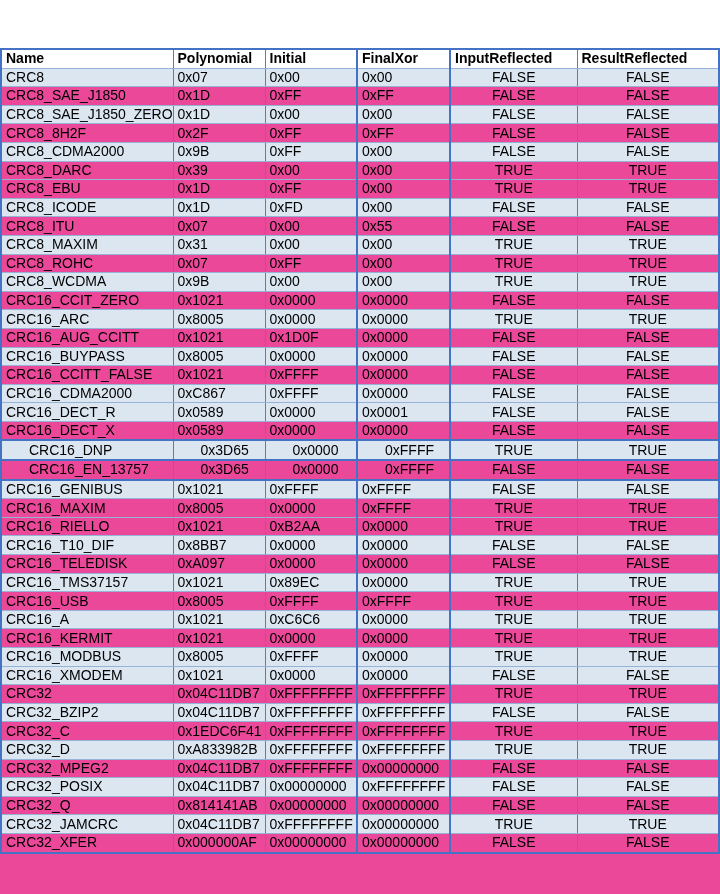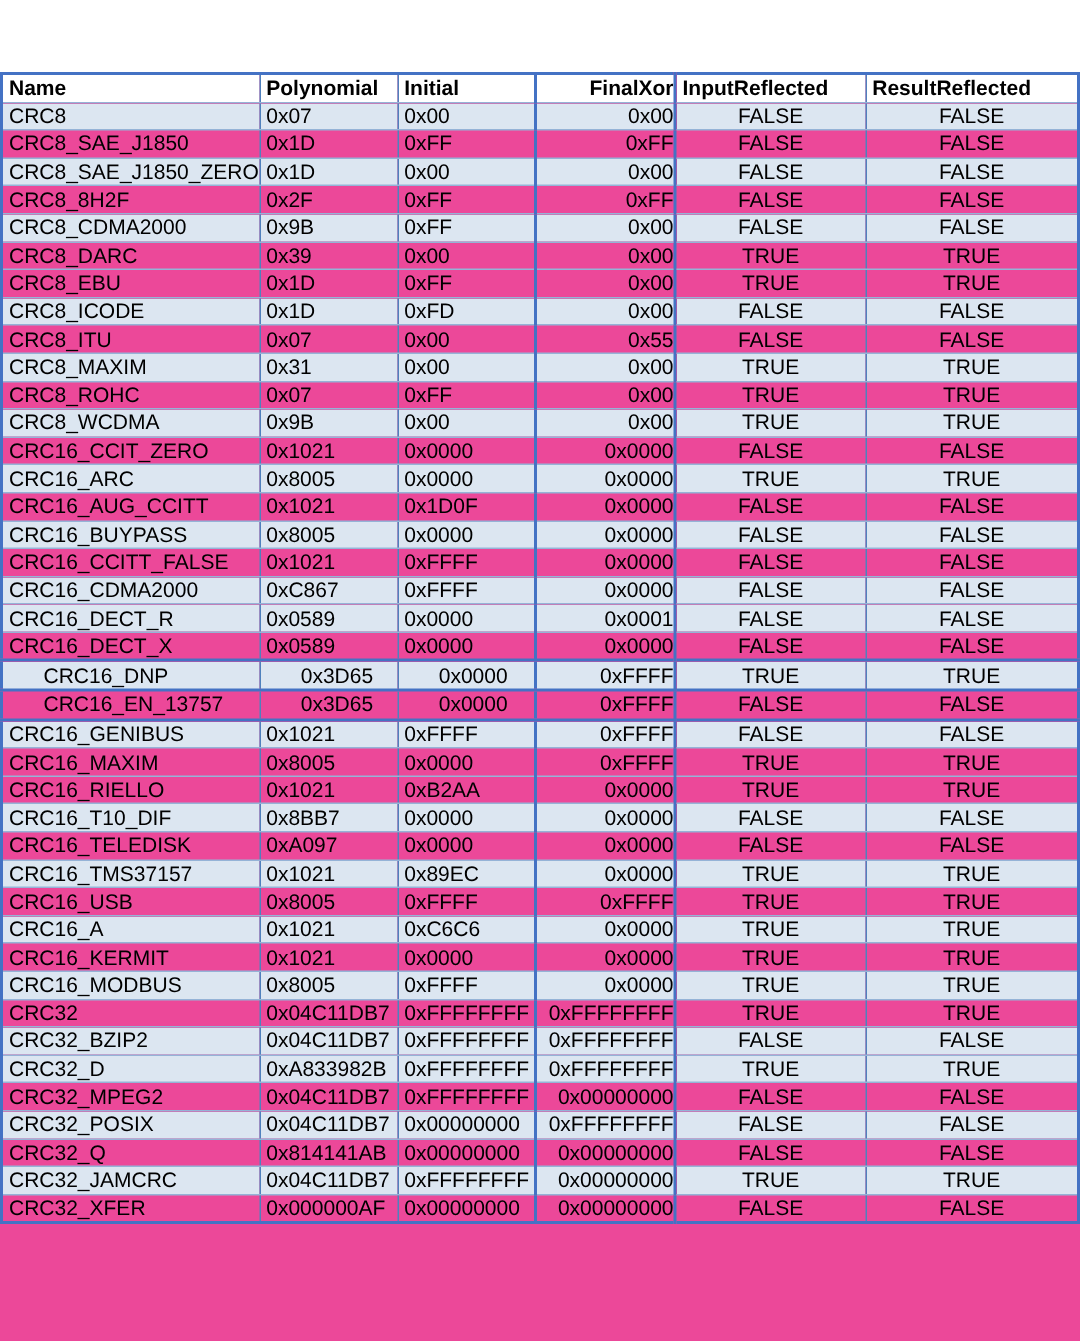--- a/index.html
+++ b/index.html
@@ -42,21 +42,20 @@
   col.c4 { width: 127px; }
   col.c5 { width: 142px; }
   
   table.crc td.center { text-align: center; padding: 0; }
   
   tr.alt td { background: #dce6f1; }
   
   table.crc th.thickcol, table.crc td.thickcol {
     border-left: 2px solid #4472c4;
     border-right: 2px solid #4472c4;
-    text-align: right;
   }
   
   tr.thickrow td { border-top: 2px solid #4472c4; border-bottom: 2px solid #4472c4; padding-left: 27px; }
   .fill-handle {
     position: absolute;
     right: 0;
     bottom: 0;
     width: 6px;
     height: 6px;
     background: #1f3864;
@@ -335,35 +334,51 @@
           <td class="center">TRUE</td>
         </tr>
         <tr class="alt">
           <td>CRC16_MODBUS</td>
           <td>0x8005</td>
           <td>0xFFFF</td>
           <td class="thickcol">0x0000</td>
           <td class="center">TRUE</td>
           <td class="center">TRUE</td>
         </tr>
+        <tr class="alt">
+          <td>CRC16_XMODEM</td>
+          <td>0x1021</td>
+          <td>0x0000</td>
+          <td class="thickcol">0x0000</td>
+          <td class="center">FALSE</td>
+          <td class="center">FALSE</td>
+        </tr>
         <tr>
           <td>CRC32</td>
           <td>0x04C11DB7</td>
           <td>0xFFFFFFFF</td>
           <td class="thickcol">0xFFFFFFFF</td>
           <td class="center">TRUE</td>
           <td class="center">TRUE</td>
         </tr>
         <tr class="alt">
           <td>CRC32_BZIP2</td>
           <td>0x04C11DB7</td>
           <td>0xFFFFFFFF</td>
           <td class="thickcol">0xFFFFFFFF</td>
           <td class="center">FALSE</td>
           <td class="center">FALSE</td>
+        </tr>
+        <tr>
+          <td>CRC32_C</td>
+          <td>0x1EDC6F41</td>
+          <td>0xFFFFFFFF</td>
+          <td class="thickcol">0xFFFFFFFF</td>
+          <td class="center">TRUE</td>
+          <td class="center">TRUE</td>
         </tr>
         <tr class="alt">
           <td>CRC32_D</td>
           <td>0xA833982B</td>
           <td>0xFFFFFFFF</td>
           <td class="thickcol">0xFFFFFFFF</td>
           <td class="center">TRUE</td>
           <td class="center">TRUE</td>
         </tr>
         <tr>

